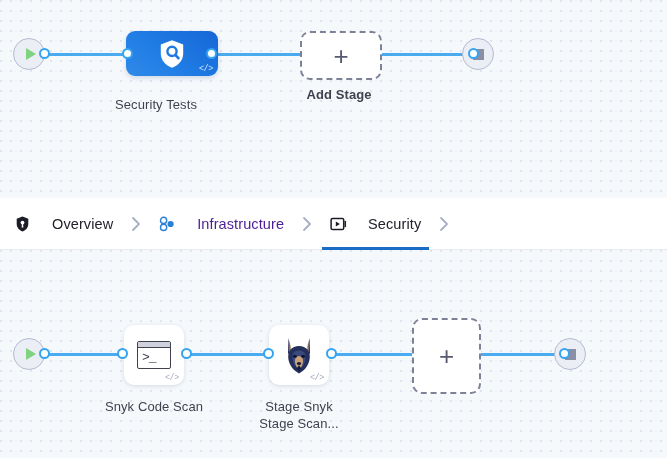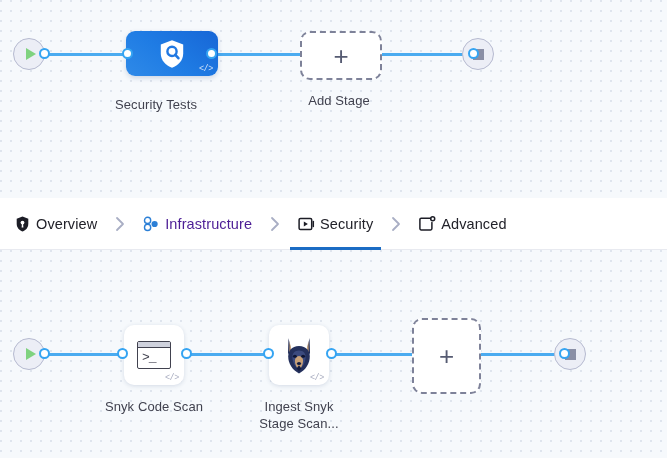--- a/index.html
+++ b/index.html
@@ -46,21 +46,21 @@
     background: #ffffff;
     display: flex;
     align-items: center;
     box-sizing: border-box;
     padding: 0 6px;
     border-bottom: 1px solid #e8eaf0;
   }
   .tab {
     display: flex;
     align-items: center;
-    gap: 5px;
+    gap: 21px;
     height: 52px;
     padding: 0 8px;
     box-sizing: border-box;
     cursor: pointer;
     position: relative;
     white-space: nowrap;
   }
   .tab-label {
     font-size: 14.5px;
     color: #22222a;
@@ -258,21 +258,21 @@
         <line x1="16.3" y1="15.8" x2="19.4" y2="19.2" stroke="#2078e2" stroke-width="2.6" stroke-linecap="round"></line>
       </svg>
       <span class="code-badge">&lt;/&gt;</span>
     </div>
     <div class="port" style="left:206px; top:48px;"></div>
     <div class="caption" style="left:96px; top:96px; width:120px;">Security Tests</div>
 
     <div class="add-box" style="left:300px; top:31px; width:78px; height:45px;">
       <span class="plus">+</span>
     </div>
-    <div class="caption" style="left:279px; top:92px; width:120px;">Add Stage</div>
+    <div class="caption" style="left:279px; top:86px; width:120px;font-weight:bold;">Add Stage</div>
 
     <div class="port" style="left:468px; top:48px;"></div>
     <div class="terminal" style="left:462px; top:38px;">
       <div class="stop-sq"></div>
     </div>
   </div>
 
   <div class="tabbar">
 
     <div class="tab">
@@ -319,29 +319,20 @@
       </span>
       <span class="tab-label">Security</span>
     </div>
 
     <span class="chev">
       <svg width="11" height="16" viewBox="0 0 11 16">
           <path d="M2 2 L8 8 L2 14" fill="none" stroke="#a9aec4" stroke-width="1.8" stroke-linecap="round" stroke-linejoin="round"></path>
         </svg>
     </span>
 
-    <div class="tab">
-      <span class="tab-ico">
-        <svg width="17" height="16" viewBox="0 0 17 16">
-          <path d="M11.6 2.2 H2.2 a1.3 1.3 0 0 0 -1.3 1.3 V12.6 a1.3 1.3 0 0 0 1.3 1.3 H11.6 a1.3 1.3 0 0 0 1.3 -1.3 V6.4" fill="none" stroke="#1c1d26" stroke-width="1.5" stroke-linecap="round"></path>
-          <circle cx="13.7" cy="2.8" r="2.0" fill="none" stroke="#1c1d26" stroke-width="1.5"></circle>
-        </svg>
-      </span>
-      <span class="tab-label">Advanced</span>
-    </div>
   </div>
 
   <div class="canvas canvas-steps">
 
     <div class="edge" style="left:44px;  top:103px; width:78px;"></div>
     <div class="edge" style="left:187px; top:103px; width:82px;"></div>
     <div class="edge" style="left:332px; top:103px; width:82px;"></div>
     <div class="edge" style="left:477px; top:103px; width:86px;"></div>
 
     <div class="terminal" style="left:13px; top:88px;">
@@ -372,21 +363,21 @@
         <path d="M18 21 C20.6 21 22.1 23.2 22.1 25.8 C22.1 29.6 20.3 33.1 18 34.7 C15.7 33.1 13.9 29.6 13.9 25.8 C13.9 23.2 15.4 21 18 21 Z" fill="#c8a178"></path>
         <ellipse cx="13.9" cy="21.2" rx="2.0" ry="1.5" fill="#0e1534"></ellipse>
         <ellipse cx="22.1" cy="21.2" rx="2.0" ry="1.5" fill="#0e1534"></ellipse>
         <path d="M18 30.2 L15.6 33.4 L18 36.2 L20.4 33.4 Z" fill="#141c40"></path>
         <ellipse cx="18" cy="28.6" rx="2.1" ry="1.5" fill="#141c40"></ellipse>
       </svg>
       <span class="code-badge">&lt;/&gt;</span>
     </div>
     <div class="port" style="left:326px; top:98px;"></div>
     <div class="caption" style="left:239px; top:148px; width:120px;">
-      <div>Ingest Snyk</div>
+      <div>Stage Snyk</div>
       <div>Stage Scan...</div>
     </div>
 
     <div class="add-box" style="left:412px; top:68px; width:65px; height:72px;">
       <span class="plus">+</span>
     </div>
 
     <div class="port" style="left:559px; top:98px;"></div>
     <div class="terminal" style="left:554px; top:88px;">
       <div class="stop-sq"></div>

